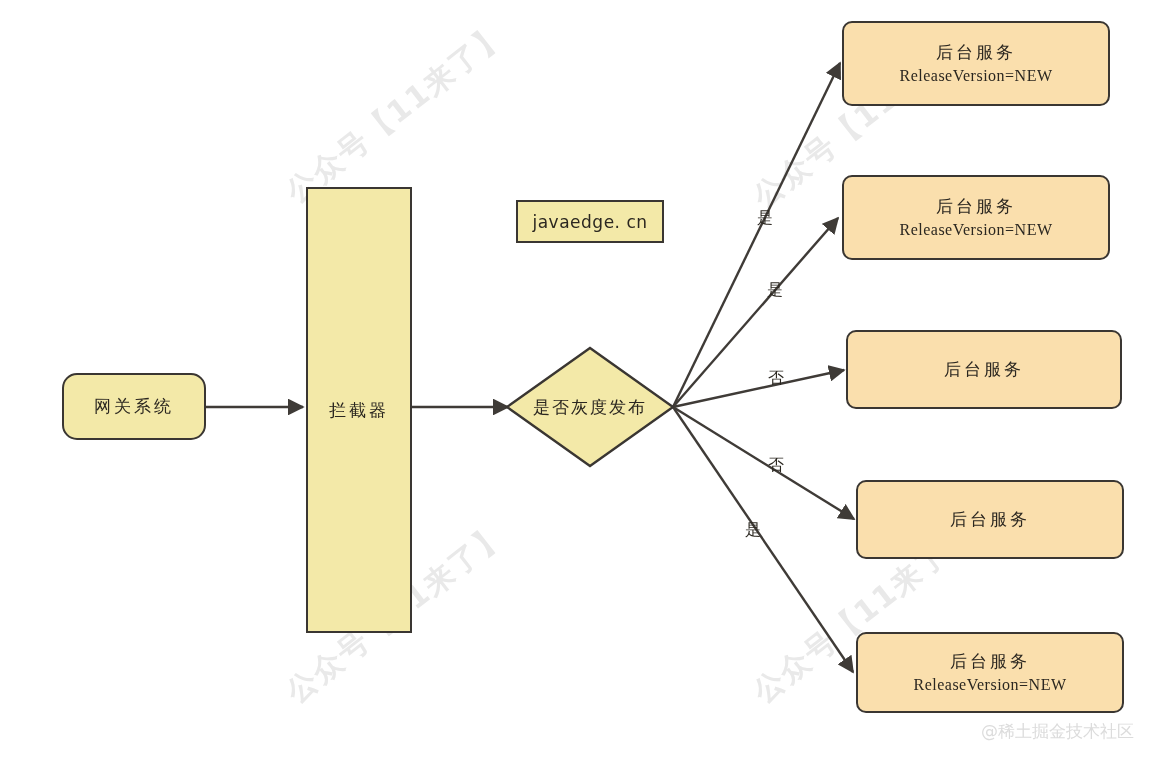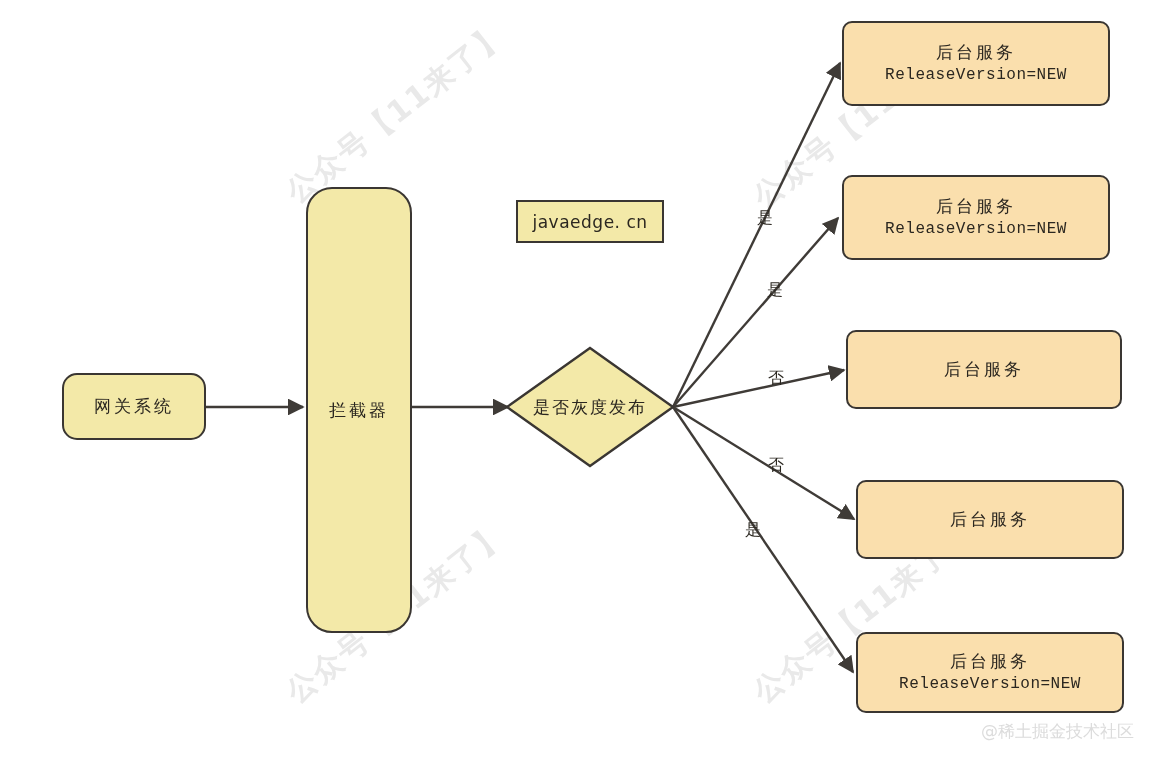--- a/index.html
+++ b/index.html
@@ -66,21 +66,21 @@
     line-height: 1.45;
   }
   .node.yellow { background: #f3e9a8; }
   .node.peach  { background: #fadfad; border-radius: 10px; }
 
   .node-cn {
     font-size: 17px;
     letter-spacing: 3px;
   }
   .node-mono {
-    font-family: Liberation Mono, monospace;
+    font-family: Liberation Serif, serif;
     font-size: 16px;
     letter-spacing: 0.5px;
   }
   .node-inner { display: block; }
 
   
   .diamond-wrap {
     position: absolute;
     pointer-events: none;
   }
@@ -149,21 +149,21 @@
   </svg>
 
   <div class="diamond-wrap" style="left:507px; top:348px; width:166px; height:118px;">
     <div class="diamond-label">是否灰度发布</div>
   </div>
 
   <div class="node yellow" style="left:62px; top:373px; width:144px; height:67px;border-radius:15px;">
     <span class="node-cn">网关系统</span>
   </div>
 
-  <div class="node yellow" style="left:306px; top:187px; width:106px; height:446px;border-radius:26px;">
+  <div class="node yellow" style="left:306px; top:187px; width:106px; height:446px;">
     <span class="node-cn">拦截器</span>
   </div>
 
   <div class="brand-box" style="left:516px; top:200px; width:148px; height:43px;">
     <span>javaedge. cn</span>
   </div>
 
   <div class="node peach" style="left:842px; top:21px; width:268px; height:85px; flex-direction:column;">
     <span class="node-inner node-cn">后台服务</span>
     <span class="node-inner node-mono">ReleaseVersion=NEW</span>

